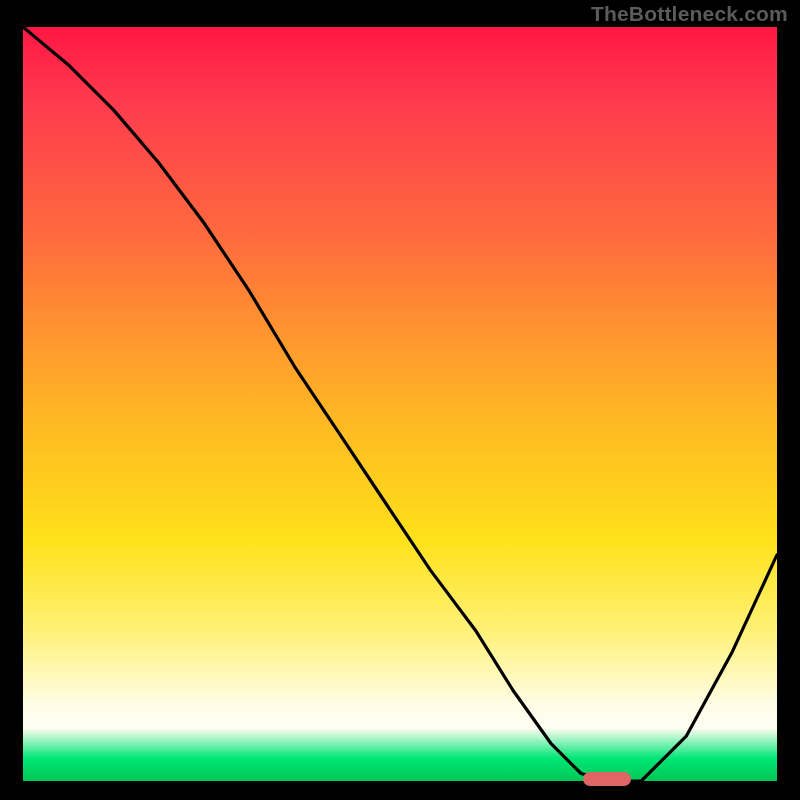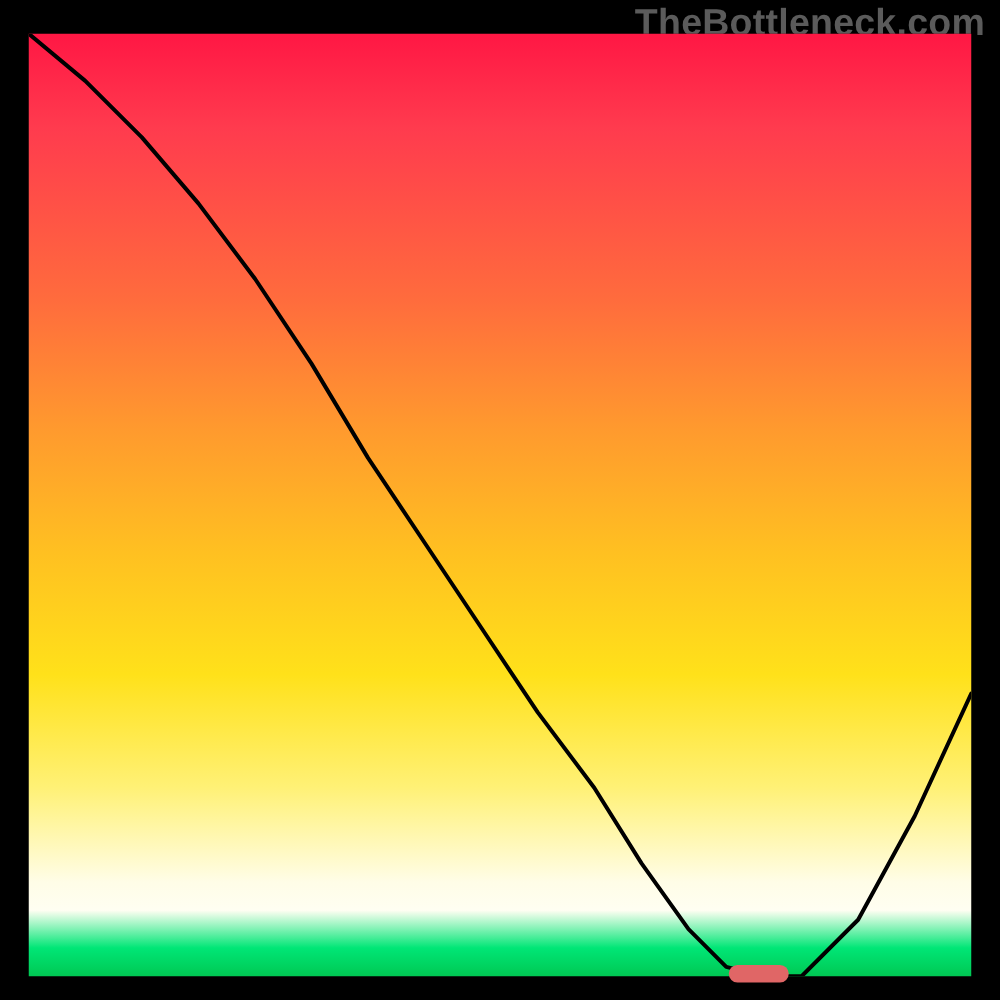--- a/index.html
+++ b/index.html
@@ -15,21 +15,21 @@
     position: relative;
     width: 800px;
     height: 800px;
     background: #000;
   }
   .watermark {
     position: absolute;
     top: 2px;
     right: 12px;
     color: #5b5b5b;
-    font-size: 30px;
+    font-size: 21px;
     font-weight: 600;
     letter-spacing: 0.2px;
     user-select: none;
   }
   .plot-outer {
     position: absolute;
     left: 23px;
     top: 27px;
     width: 754px;
     height: 754px;

